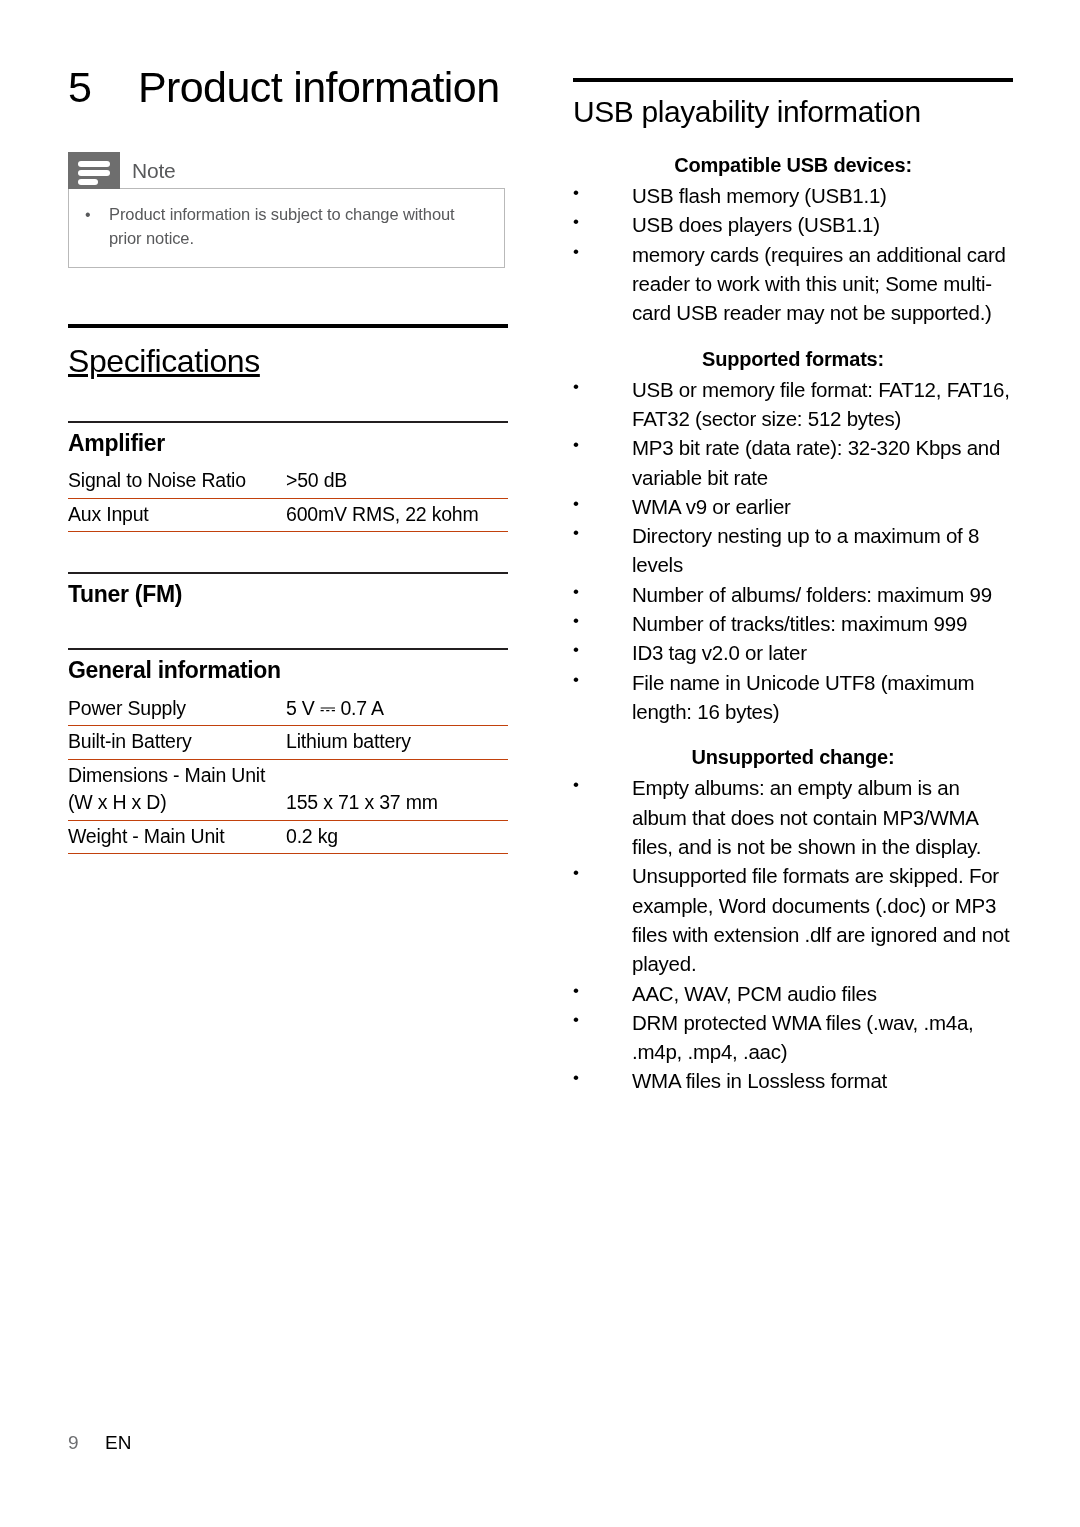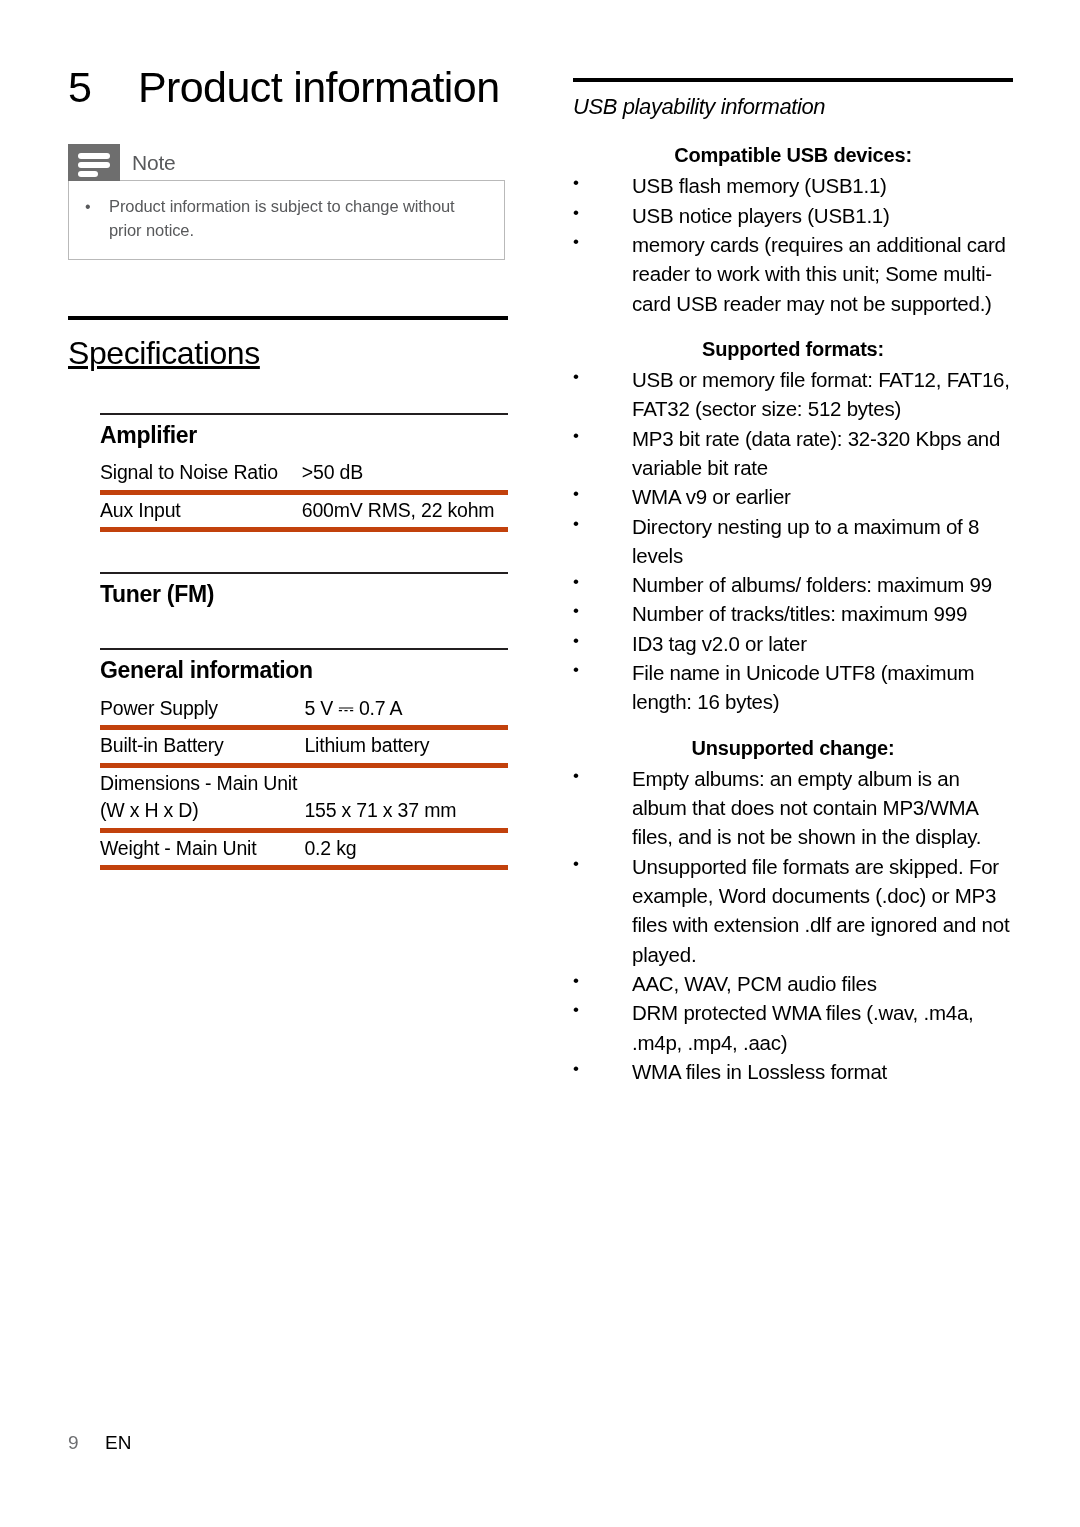--- a/index.html
+++ b/index.html
@@ -51,21 +51,21 @@
   }
   .chapter-title {
     font-size: 43px;
     font-weight: 400;
     line-height: 1.17;
     letter-spacing: -0.6px;
   }
 
   
   .note-wrap {
-    margin-top: 32px;
+    margin-top: 40px;
     width: 437px;
   }
   .note-tab {
     width: 52px;
     height: 37px;
     background: #6e6e6e;
     position: relative;
     display: inline-block;
     vertical-align: top;
   }
@@ -133,47 +133,46 @@
   }
   h2.sub-title {
     font-size: 23px;
     font-weight: 700;
     letter-spacing: -0.3px;
     margin: 7px 0 8px 0;
     line-height: 1.2;
   }
 
   .spec-block { margin-top: 56px; }
-  .spec-group { margin-top: 40px; margin-left: 32px; }
+  .spec-group { margin-top: 40px; }
 
   
   table.spec {
     width: 100%;
     border-collapse: collapse;
     font-size: 19.5px;
     letter-spacing: -0.2px;
   }
   table.spec td {
     padding: 3px 0 5px 0;
     vertical-align: top;
     line-height: 1.25;
-    border-bottom: 5px solid #c2410c;
+    border-bottom: 1px solid #c2410c;
   }
   table.spec td.k { width: 218px; }
   table.spec td.v { width: 222px; }
   table.spec tr.noline td { border-bottom: none; padding-bottom: 0; }
 
   
   h1.sec-title-r {
-    font-size: 22px;
+    font-size: 30px;
     font-weight: 400;
     letter-spacing: -0.4px;
     margin: 12px 0 22px 0;
     line-height: 1.2;
-    font-style: italic;
   }
   h3.blk-head {
     font-size: 20px;
     font-weight: 700;
     letter-spacing: -0.2px;
     margin: 0 0 2px 0;
     line-height: 1.35;
     text-align: center;
   }
   h3.blk-head.spaced { margin-top: 18px; }
@@ -308,21 +307,21 @@
     <h1 class="sec-title-r">USB playability information</h1>
 
     <h3 class="blk-head">Compatible USB devices:</h3>
     <ul class="blist">
       <li>
         <span class="dot">•</span>
         <span class="txt">USB flash memory (USB1.1)</span>
       </li>
       <li>
         <span class="dot">•</span>
-        <span class="txt">USB notice players (USB1.1)</span>
+        <span class="txt">USB does players (USB1.1)</span>
       </li>
       <li>
         <span class="dot">•</span>
         <span class="txt">memory cards (requires an additional card reader to work with this unit; Some multi-card USB reader may not be supported.)</span>
       </li>
     </ul>
 
     <h3 class="blk-head spaced">Supported formats:</h3>
     <ul class="blist">
       <li>

